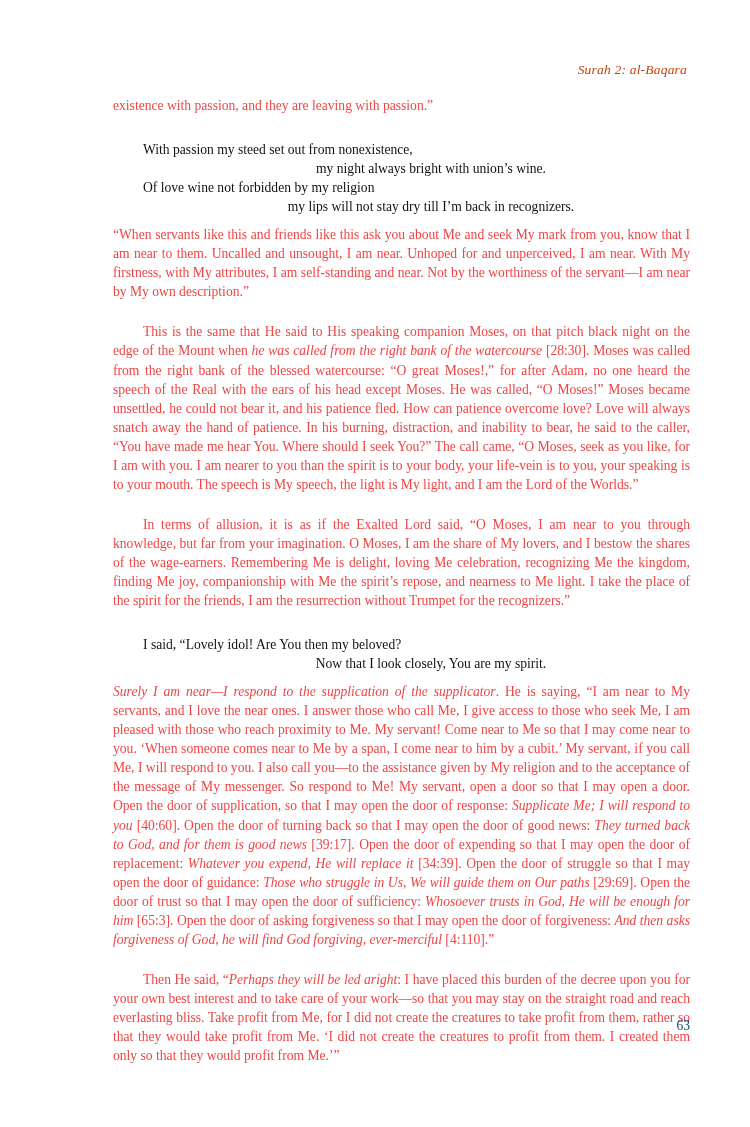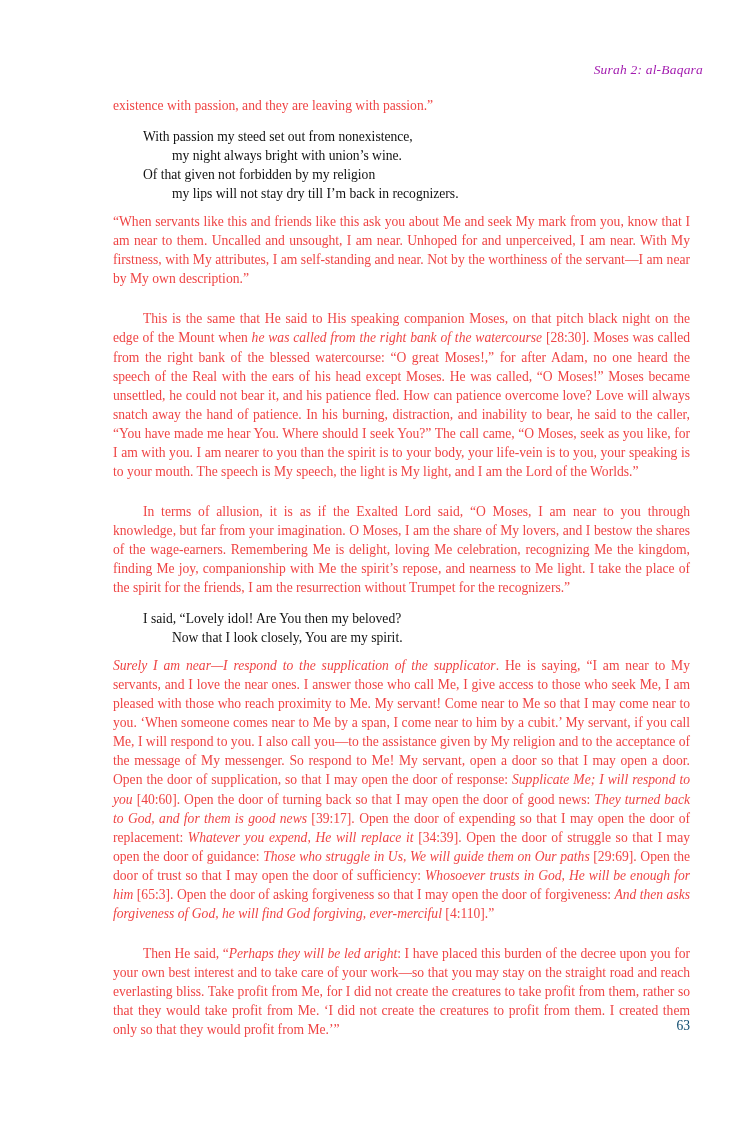--- a/index.html
+++ b/index.html
@@ -14,27 +14,27 @@
     height: 1127px;
     margin: 0 auto;
     background: #ffffff;
     font-family: "Liberation Serif", "DejaVu Serif", serif;
     color: #111111;
     overflow: hidden;
   }
   .running-header {
     position: absolute;
     top: 62px;
-    left: 126px;
+    left: 110px;
     width: 577px;
     text-align: right;
     font-style: italic;
     font-size: 13.5px;
     letter-spacing: 0.2px;
-    color: #a21caf;
+    color: #c2410c;
   }
   .text-column {
     position: absolute;
     top: 96px;
     left: 113px;
     width: 577px;
   }
   p.body {
     margin: 0;
     font-size: 13.6px;
@@ -42,29 +42,29 @@
     text-align: justify;
     text-justify: inter-word;
     hyphens: none;
     color: #ef4444;
   }
   p.body.indented {
     text-indent: 30px;
     margin-top: 21px;
   }
   .verse-block {
-    margin: 12px 0 9px 0;
+    margin: 25px 0 9px 0;
     font-size: 13.6px;
     line-height: 19.05px;
   }
   .verse-line {
     white-space: nowrap;
   }
   .verse-line.lvl1 { padding-left: 30px; }
-  .verse-line.lvl2 { padding-left: 59px; }
+  .verse-line.lvl2 { padding-left: 59px; text-align: center; }
   .gap-before { margin-top: 9px; }
   em.quran {
     font-style: italic;
   }
   .page-number {
     position: absolute;
     top: 1018px;
     left: 113px;
     width: 577px;
     text-align: right;
@@ -79,21 +79,21 @@
 
   <div class="running-header">Surah 2: al-Baqara</div>
 
   <div class="text-column">
 
     <p class="body">existence with passion, and they are leaving with passion.”</p>
 
     <div class="verse-block">
       <div class="verse-line lvl1">With passion my steed set out from nonexistence,</div>
       <div class="verse-line lvl2">my night always bright with union’s wine.</div>
-      <div class="verse-line lvl1">Of that given not forbidden by my religion</div>
+      <div class="verse-line lvl1">Of love wine not forbidden by my religion</div>
       <div class="verse-line lvl2">my lips will not stay dry till I’m back in recognizers.</div>
     </div>
 
     <p class="body gap-before">“When servants like this and friends like this ask you about Me and seek My mark from you, know that I am near to them. Uncalled and unsought, I am near. Unhoped for and unperceived, I am near. With My firstness, with My attributes, I am self-standing and near. Not by the worthiness of the servant—I am near by My own description.”</p>
 
     <p class="body indented"><span>This is the same that He said to His speaking companion Moses, on that pitch black night on the edge of the Mount when </span><em class="quran">he was called from the right bank of the watercourse</em><span> [28:30].</span><span>  Moses was called from the right bank of the blessed watercourse: “O great Moses!,” for after Adam, no one heard the speech of the Real with the ears of his head except Moses. He was called, “O Moses!” Moses became unsettled, he could not bear it, and his patience fled. How can patience overcome love? Love will always snatch away the hand of patience. In his burning, distraction, and inability to bear, he said to the caller, “You have made me hear You. Where should I seek You?” The call came, “O Moses, seek as you like, for I am with you. I am nearer to you than the spirit is to your body, your life-vein is to you, your speaking is to your mouth. The speech is My speech, the light is My light, and I am the Lord of the Worlds.”</span></p>
 
     <p class="body indented">In terms of allusion, it is as if the Exalted Lord said, “O Moses, I am near to you through knowledge, but far from your imagination. O Moses, I am the share of My lovers, and I bestow the shares of the wage-earners. Remembering Me is delight, loving Me celebration, recognizing Me the kingdom, finding Me joy, companionship with Me the spirit’s repose, and nearness to Me light. I take the place of the spirit for the friends, I am the resurrection without Trumpet for the recognizers.”</p>
 
     <div class="verse-block">

